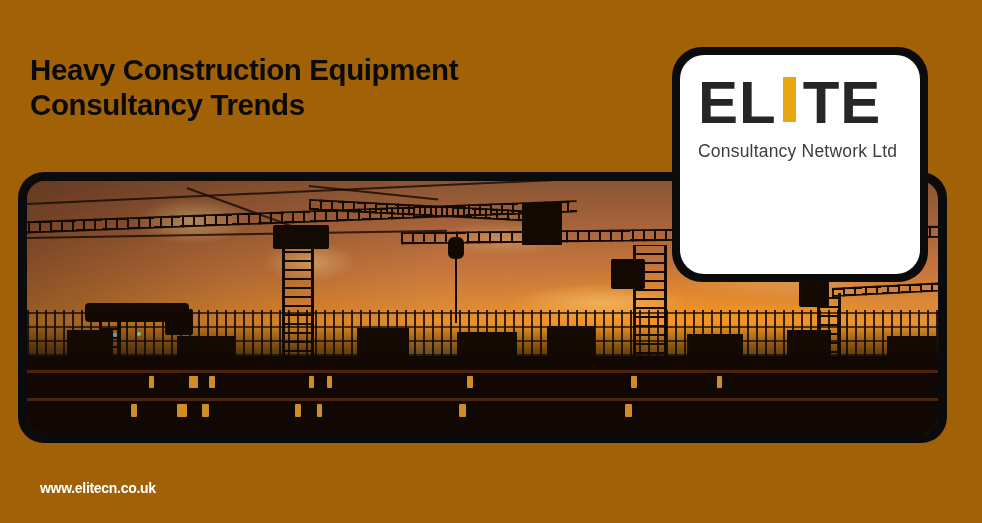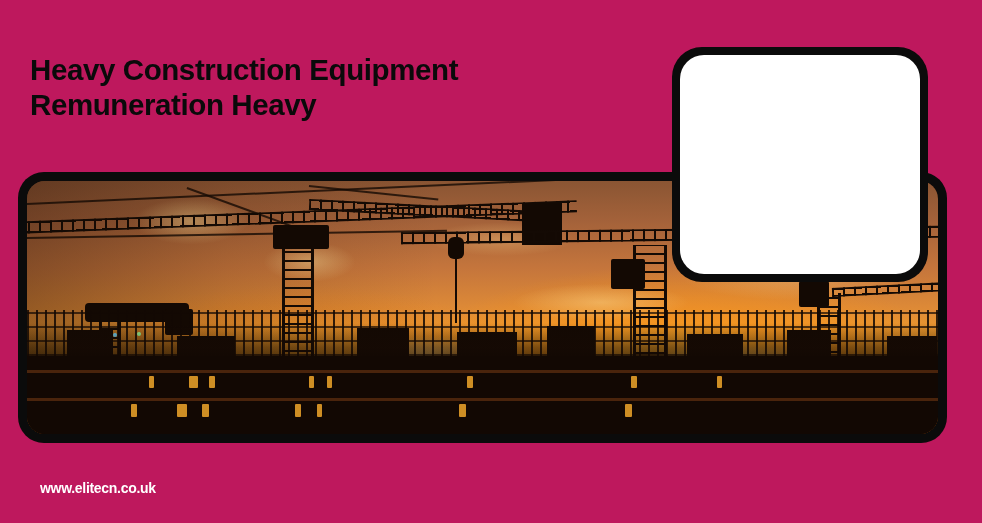--- a/index.html
+++ b/index.html
@@ -10,21 +10,21 @@
     width: 982px;
     height: 523px;
     background: #eaa624;
     font-family: "Liberation Sans", sans-serif;
     overflow: hidden;
   }
   .poster {
     position: relative;
     width: 982px;
     height: 523px;
-    background: #be185d;
+    background: #a16207;
     overflow: hidden;
   }
 
   
   .headline-block {
     position: absolute;
     left: 30px;
     top: 52px;
     width: 630px;
   }
@@ -244,21 +244,21 @@
     letter-spacing: -0.3px;
   }
 </style>
 </head>
 <body>
 
 <div class="poster">
 
   <div class="headline-block">
     <div class="title-line">Heavy Construction Equipment</div>
-    <div class="title-line">Remuneration Heavy</div>
+    <div class="title-line">Consultancy Trends</div>
   </div>
 
   <div class="photo-frame">
     <div class="photo">
       <div class="sky"></div>
       <div class="clouds"></div>
       <div class="sky left-dim"></div>
 
       <div class="crane-jib" style="left:-10px; top:30px; width:560px; height:12px; transform:rotate(-2.2deg);"></div>
       <div class="cable" style="left:0px; top:22px; width:580px; transform:rotate(-2.6deg);"></div>
@@ -316,18 +316,24 @@
         <div class="window" style="left:268px; top:48px; width:6px; height:13px;"></div>
         <div class="window" style="left:290px; top:48px; width:5px; height:13px;"></div>
         <div class="window" style="left:432px; top:48px; width:7px; height:13px;"></div>
         <div class="window" style="left:598px; top:48px; width:7px; height:13px;"></div>
       </div>
     </div>
   </div>
 
   <div class="logo-card">
     <div class="logo-inner">
+      <div class="logo-word">
+        <span class="lt">EL</span>
+          <span class="gold-i"></span>
+          <span class="lt">TE</span>
+      </div>
+      <div class="logo-sub">Consultancy Network Ltd</div>
     </div>
   </div>
 
   <div class="footer-url">www.elitecn.co.uk</div>
 
 </div>
 
 </body></html>

